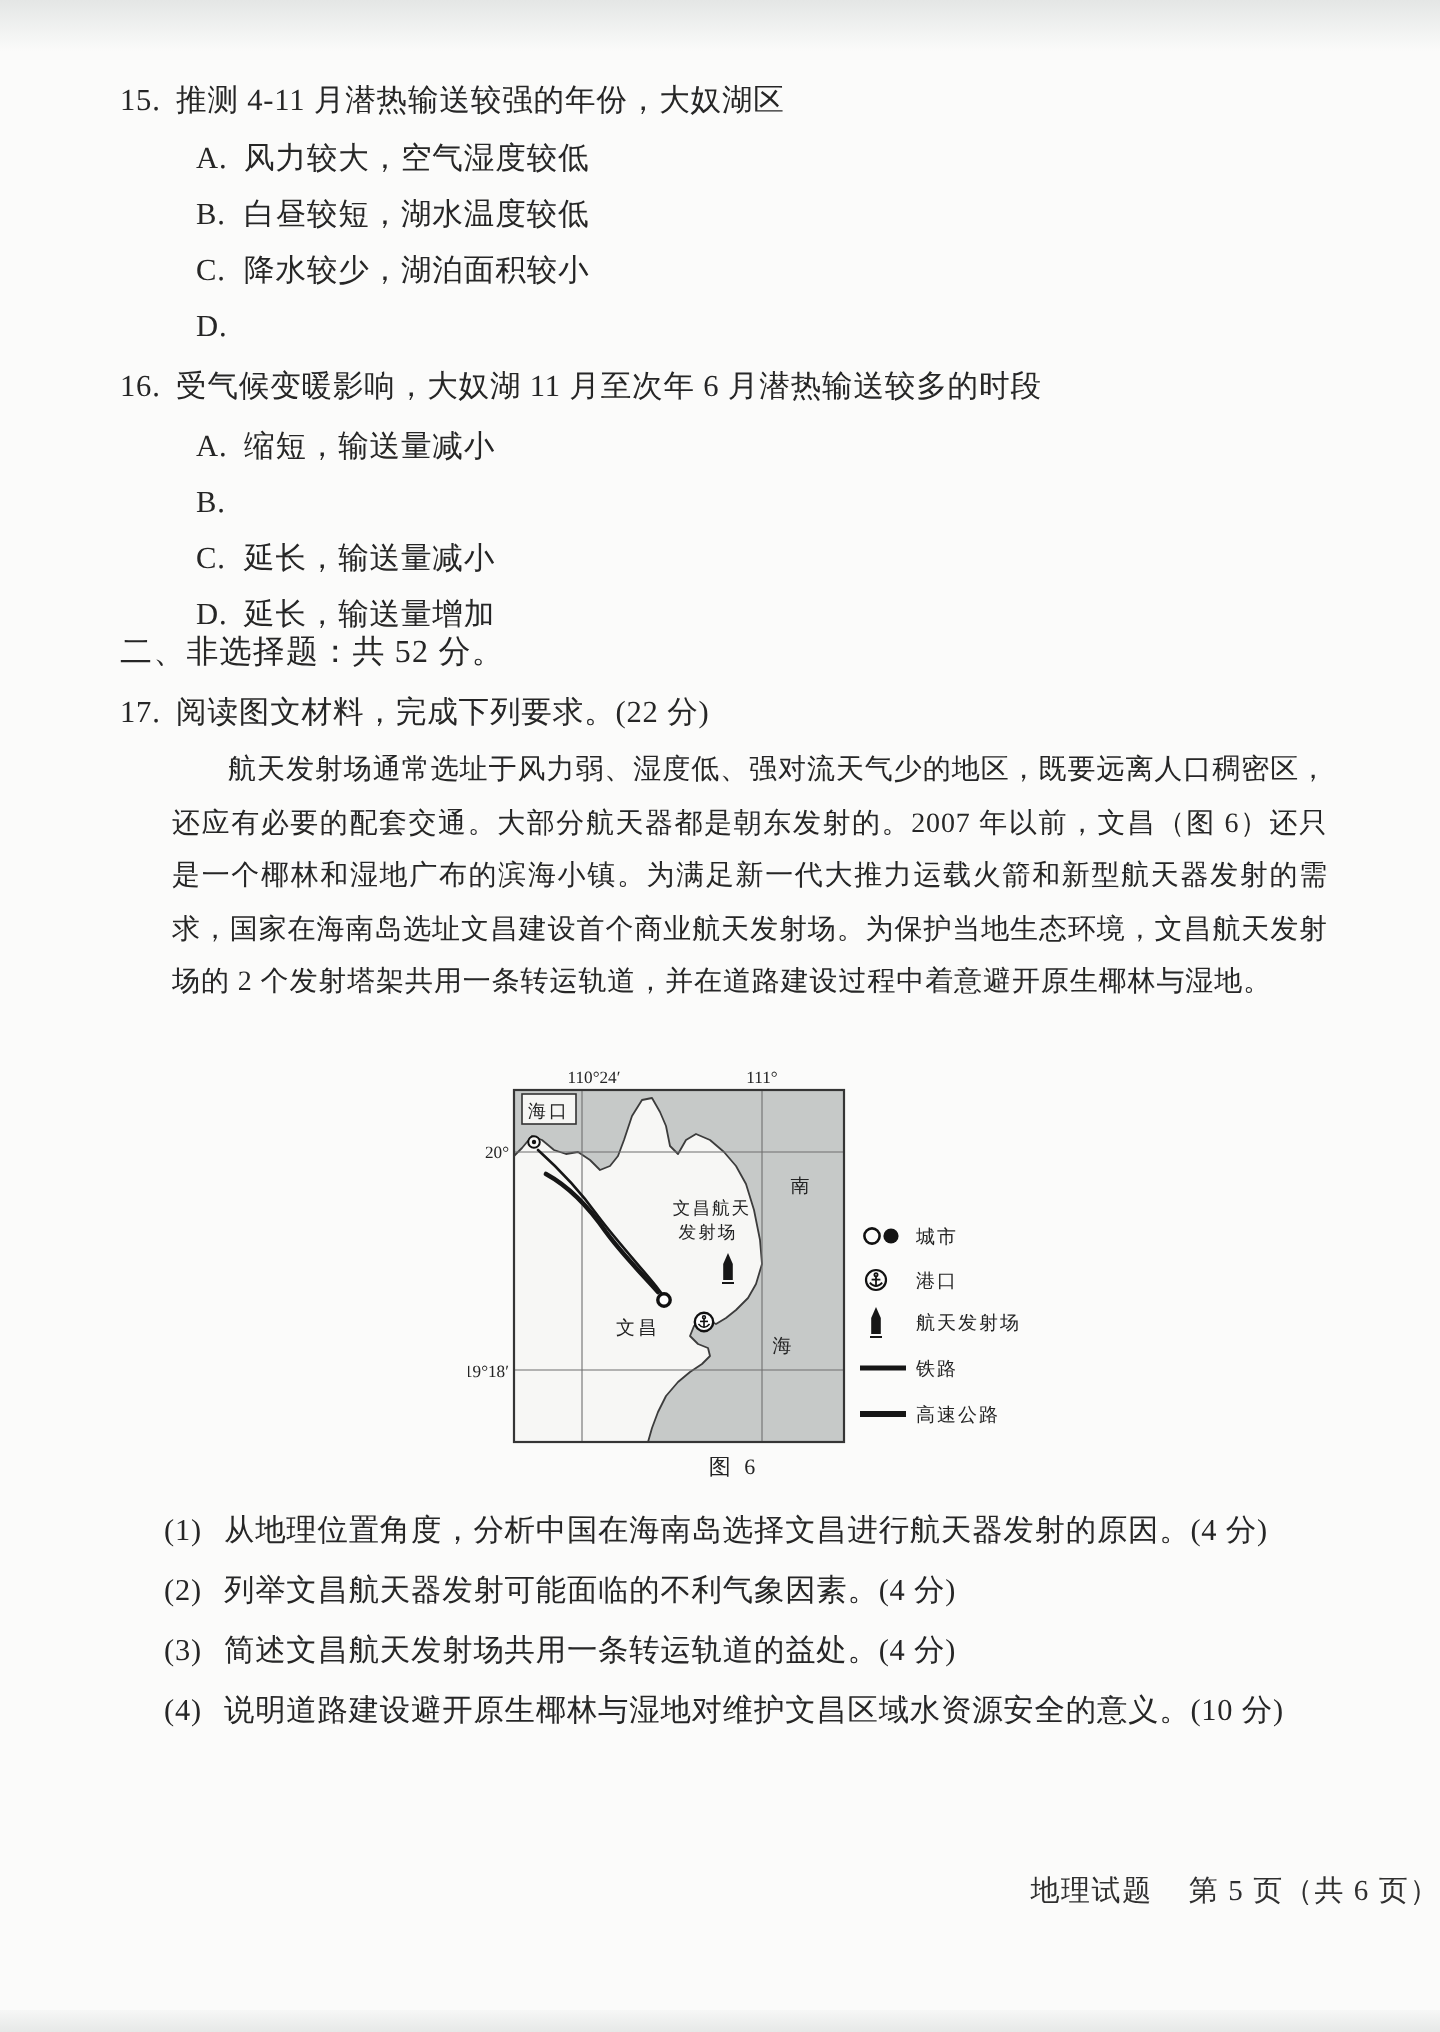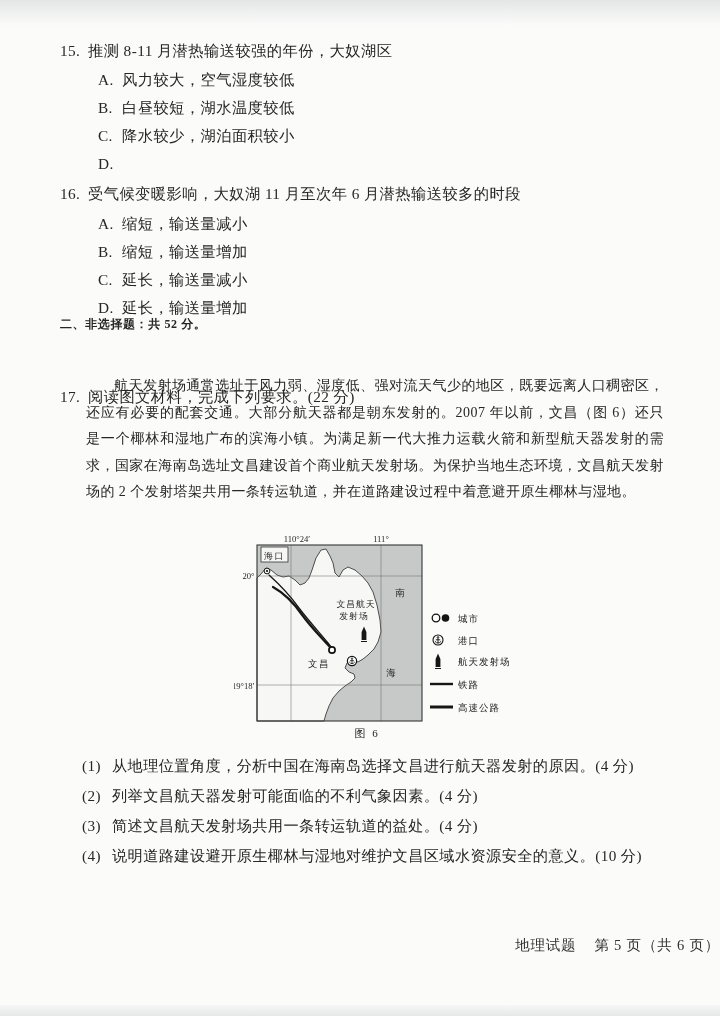--- a/index.html
+++ b/index.html
@@ -11,21 +11,21 @@
   }
   .scan-edge-top{position:absolute;top:0;left:0;width:720px;height:26px;
     background:linear-gradient(#e4e6e5,#f4f5f4 70%,#fbfbfa);}
   .scan-edge-bottom{position:absolute;bottom:0;left:0;width:720px;height:11px;
     background:linear-gradient(#f6f7f6,#e6e8e7);}
   .qrow{position:absolute;display:flex;font-size:15.3px;line-height:22px;letter-spacing:.4px;justify-content:center;}
   .qnum{width:28px;flex:0 0 28px;}
   .opts{position:absolute;left:98px;font-size:15.3px;letter-spacing:.4px;}
   .opt{height:28px;line-height:28px;display:flex;}
   .opt .letter{width:24px;flex:0 0 24px;}
-  .section-title{position:absolute;left:60px;font-size:12px;font-weight:700;letter-spacing:.6px;}
+  .section-title{position:absolute;left:60px;font-size:16px;font-weight:400;letter-spacing:.6px;}
   .material{
     position:absolute;left:86px;width:578px;font-size:14px;line-height:26.6px;
     text-align:justify;text-indent:2em;letter-spacing:.45px;
   }
   .subqs{position:absolute;left:82px;width:600px;font-size:15.2px;letter-spacing:.4px;}
   .subq{display:flex;height:30px;line-height:30px;}
   .subq .snum{width:30px;flex:0 0 30px;}
   .footer{
     position:absolute;top:936px;left:0;width:720px;text-align:right;
     font-size:14.5px;letter-spacing:.8px;color:#303030;
@@ -34,21 +34,21 @@
   svg text{font-family:"Liberation Serif","DejaVu Serif",serif;fill:#242424;}
 </style>
 </head>
 <body>
 
 <div class="scan-edge-top"></div>
 <div class="scan-edge-bottom"></div>
 
 <div class="qrow" style="left:60px;top:40px;">
   <span class="qnum">15.</span>
-  <span>推测 8-11 月潜热输送较强的年份，大奴湖区</span>
+  <span>推测 4-11 月潜热输送较强的年份，大奴湖区</span>
 </div>
 <div class="opts" style="top:66px;">
   <div class="opt">
     <span class="letter">A.</span>
     <span>风力较大，空气湿度较低</span>
   </div>
   <div class="opt">
     <span class="letter">B.</span>
     <span>白昼较短，湖水温度较低</span>
   </div>
@@ -65,35 +65,34 @@
   <span class="qnum">16.</span>
   <span>受气候变暖影响，大奴湖 11 月至次年 6 月潜热输送较多的时段</span>
 </div>
 <div class="opts" style="top:210px;">
   <div class="opt">
     <span class="letter">A.</span>
     <span>缩短，输送量减小</span>
   </div>
   <div class="opt">
     <span class="letter">B.</span>
-    <span>缩短，输送量增加</span>
   </div>
   <div class="opt">
     <span class="letter">C.</span>
     <span>延长，输送量减小</span>
   </div>
   <div class="opt">
     <span class="letter">D.</span>
     <span>延长，输送量增加</span>
   </div>
 </div>
 
 <div class="section-title" style="top:316px;">二、非选择题：共 52 分。</div>
 
-<div class="qrow" style="left:60px;top:346px;margin-top:40px;">
+<div class="qrow" style="left:60px;top:346px;">
   <span class="qnum">17.</span>
   <span>阅读图文材料，完成下列要求。(22 分)</span>
 </div>
 <div class="material" style="top:373px;">航天发射场通常选址于风力弱、湿度低、强对流天气少的地区，既要远离人口稠密区，还应有必要的配套交通。大部分航天器都是朝东发射的。2007 年以前，文昌（图 6）还只是一个椰林和湿地广布的滨海小镇。为满足新一代大推力运载火箭和新型航天器发射的需求，国家在海南岛选址文昌建设首个商业航天发射场。为保护当地生态环境，文昌航天发射场的 2 个发射塔架共用一条转运轨道，并在道路建设过程中着意避开原生椰林与湿地。</div>
 
 <svg style="position:absolute;left:234px;top:528px;" width="320" height="215" viewBox="0 0 320 215">
 
   <rect x="23" y="17" width="165" height="176" fill="#c6c9c8" stroke="none"></rect>
 
   <path d="M23,50 L27,46 L32,40 L37,42 L43,47 L49,49 L55,48 L61,52 L66,57

